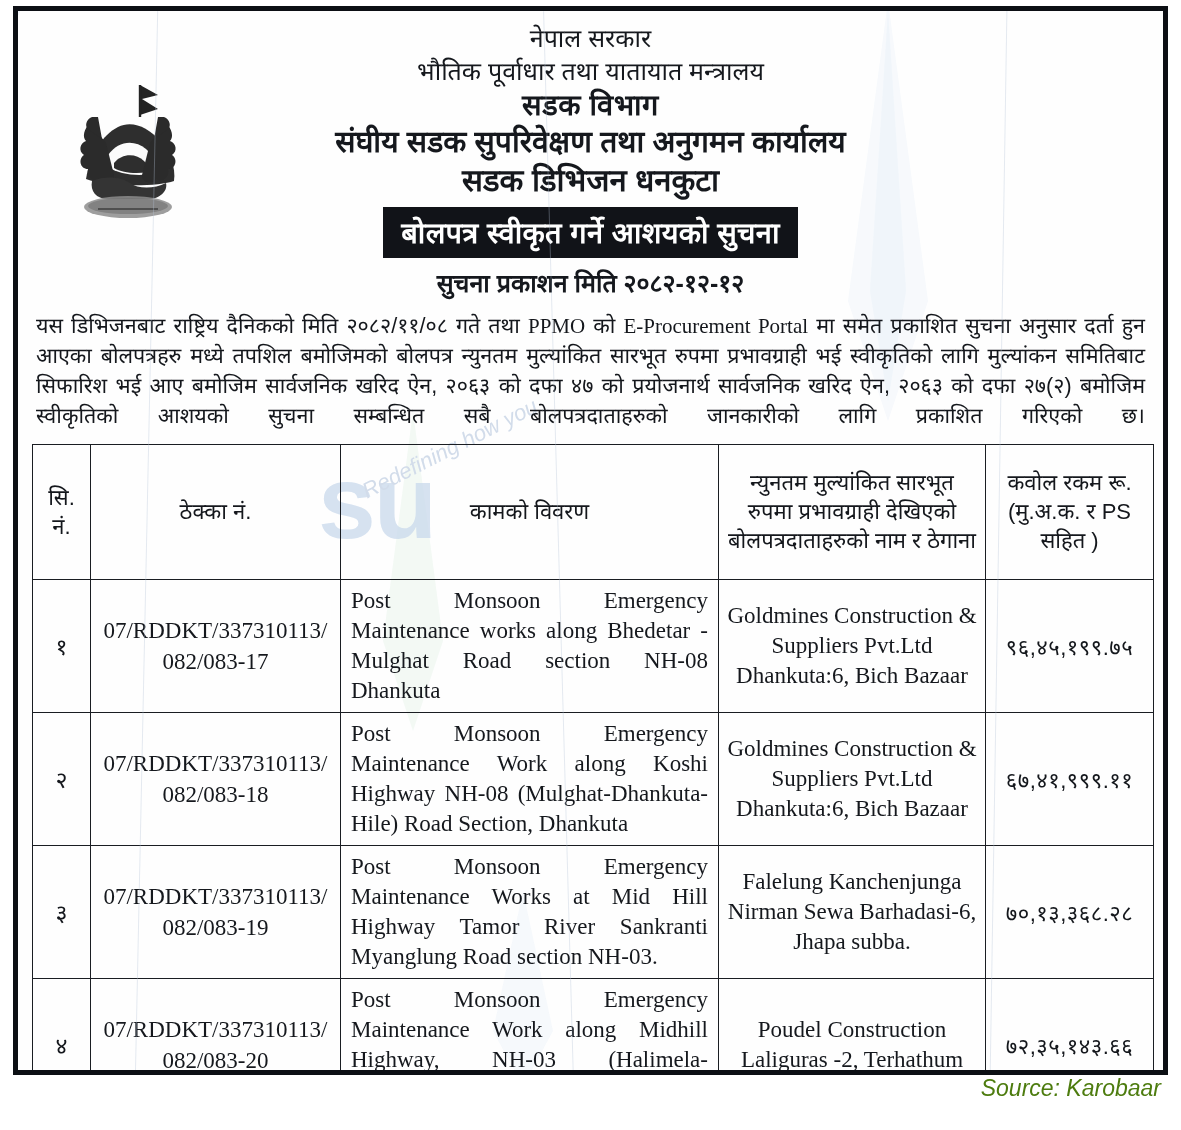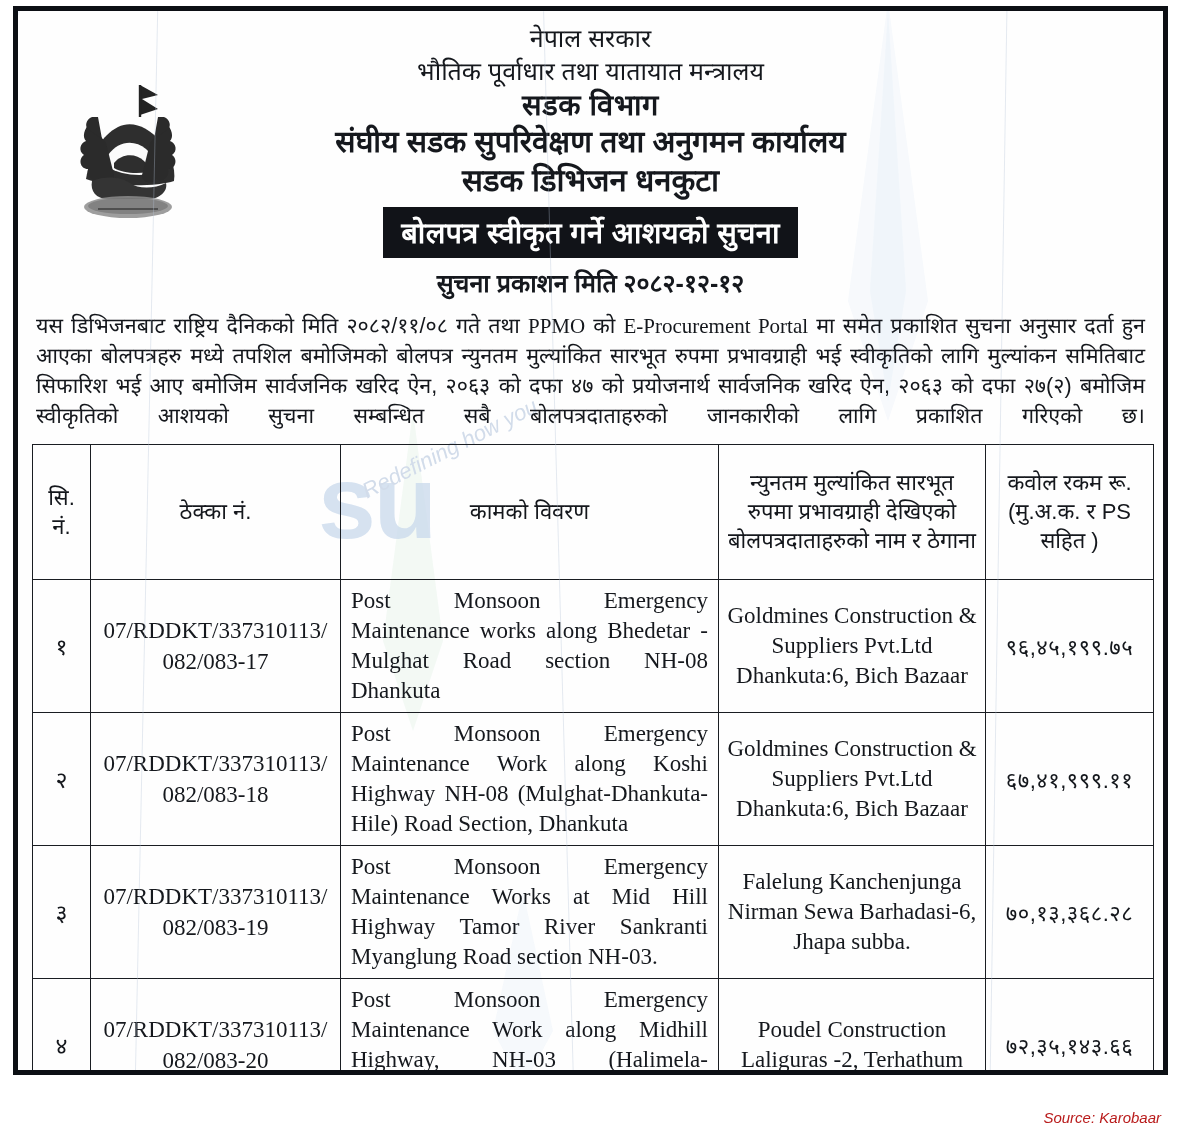--- a/index.html
+++ b/index.html
@@ -240,25 +240,25 @@
     color: #14171c;
     padding: 5px 4px;
     letter-spacing: 0.5px;
   }
   tr.data-row { height: 114px; }
 
   
   .source {
     position: absolute;
     right: 20px;
-    bottom: 4px;
+    bottom: 28px;
     font-family: "Liberation Sans", "DejaVu Sans", sans-serif;
     font-style: italic;
-    font-size: 15px;
-    color: #b91c1c;
+    font-size: 23px;
+    color: #4d7c0f;
     z-index: 5;
   }
 </style>
 </head>
 <body>
 
 <div id="page">
   <div id="sheet">
 
     <div class="wm-layer">

